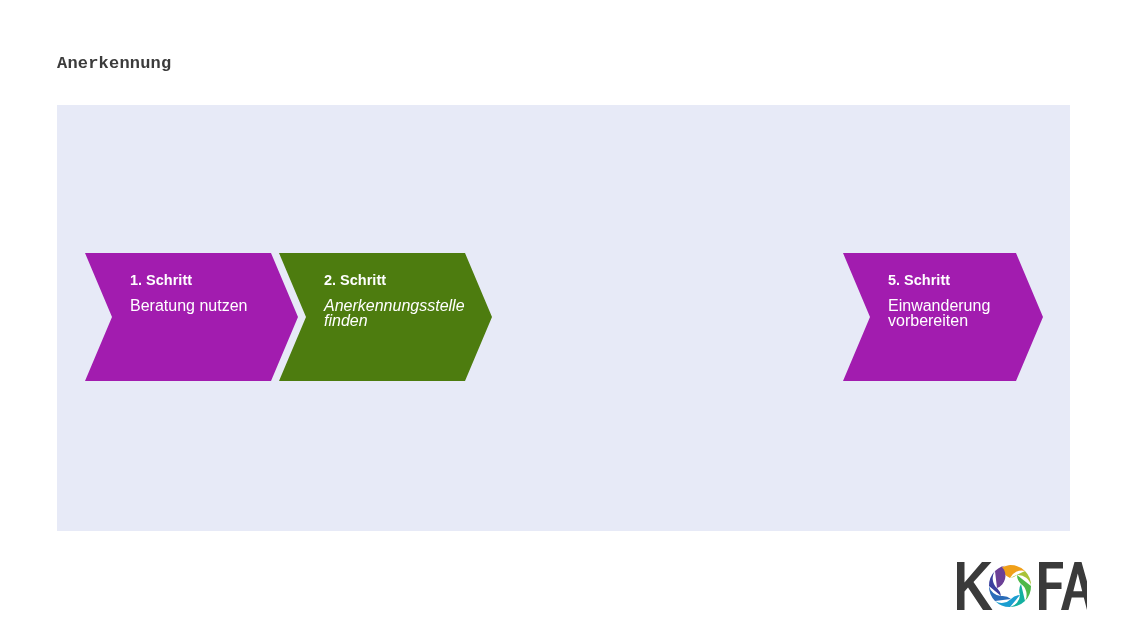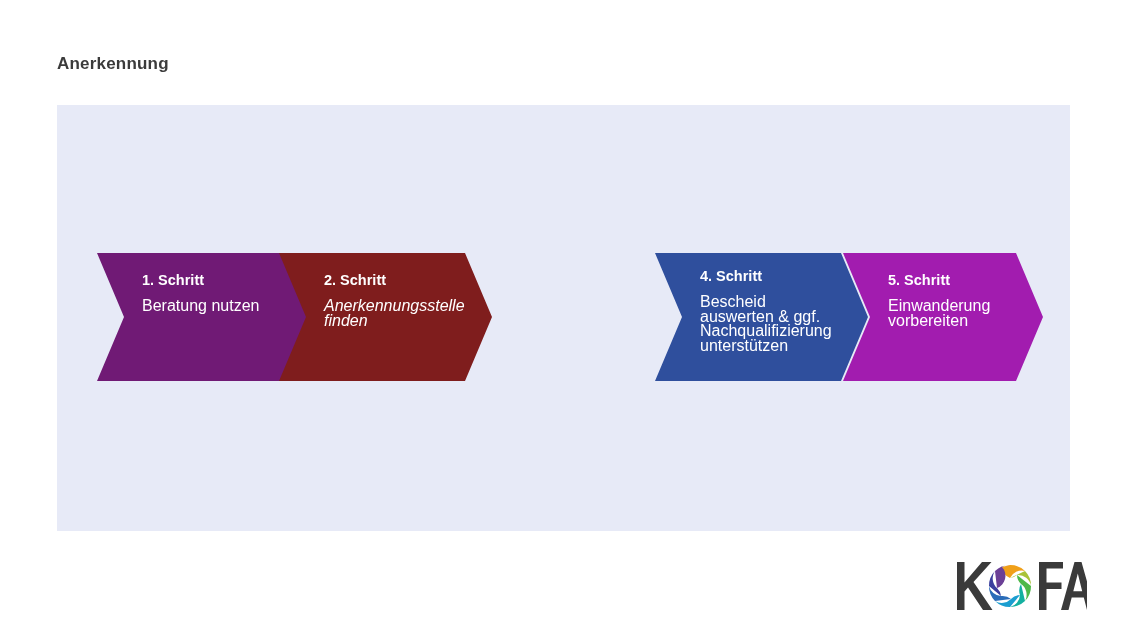--- a/index.html
+++ b/index.html
@@ -89,47 +89,41 @@
   }
   #kofa-logo svg { display: block; }
 
   .logo-letter {
     fill: #3a3a3a;
   }
 </style>
 </head>
 <body style="background: rgb(255, 255, 255);">
 
-<div id="page-title" style="color: rgb(59, 59, 59);">Anerkennung</div>
+<div id="page-title" style="color: rgb(59, 59, 59); font-family: Liberation Mono, monospace;">Anerkennung</div>
 
 <div id="process-panel" style="background: rgb(231, 234, 247);"></div>
 
 <div id="chevron-row">
 
-  <div class="chevron" style="left:12px; width:213px; background:#701a75;">
+  <div class="chevron" style="left:0px; width:213px; background:#a21caf;">
     <div class="chevron-inner">
       <div class="chevron-title">1. Schritt</div>
       <div class="chevron-desc" style="max-width:150px;">Beratung nutzen</div>
     </div>
   </div>
 
-  <div class="chevron" style="left:194px; width:213px; background:#7f1d1d;">
+  <div class="chevron" style="left:194px; width:213px; background:#4d7c0f;">
     <div class="chevron-inner">
       <div class="chevron-title">2. Schritt</div>
       <div class="chevron-desc" style="max-width:140px;font-style:italic;">Anerkennungsstelle finden</div>
     </div>
   </div>
 
 
-  <div class="chevron" style="left:570px; width:213px; background:#2f4f9d;">
-    <div class="chevron-inner" style="top:14px;">
-      <div class="chevron-title">4. Schritt</div>
-      <div class="chevron-desc" style="max-width:145px;">Bescheid auswerten &amp; ggf. Nachqualifizierung unterstützen</div>
-    </div>
-  </div>
 
   <div class="chevron" style="left:758px; width:200px; background:#a21caf;">
     <div class="chevron-inner">
       <div class="chevron-title">5. Schritt</div>
       <div class="chevron-desc" style="max-width:110px;">Einwanderung vorbereiten</div>
     </div>
   </div>
 
 </div>
 

